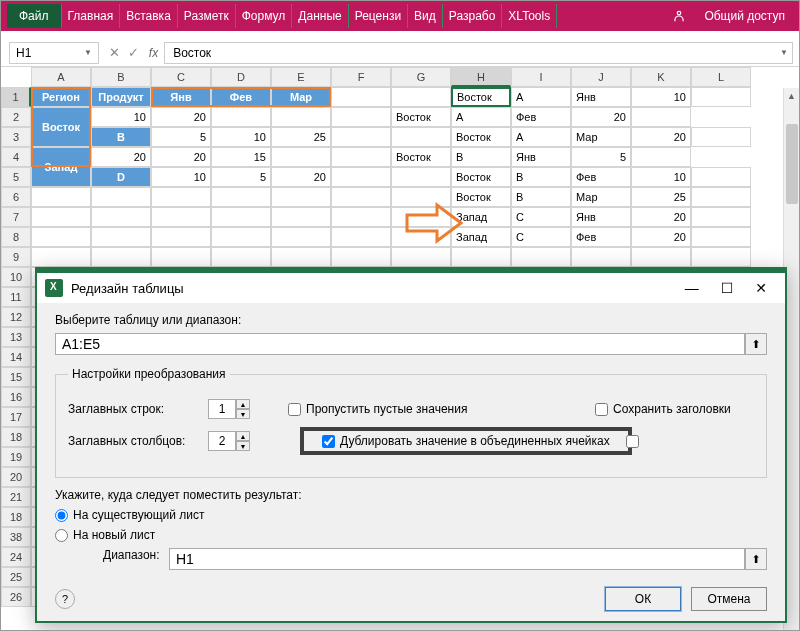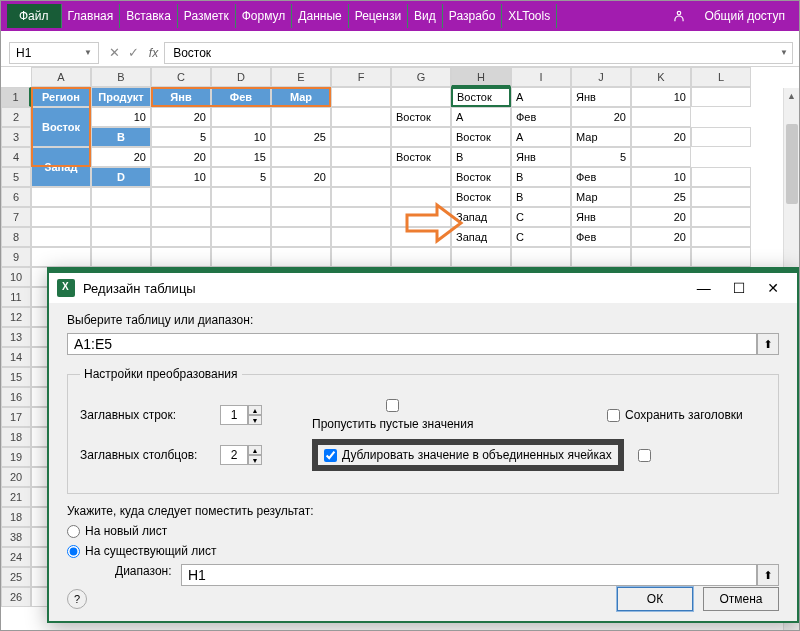--- a/index.html
+++ b/index.html
@@ -1,17 +1,17 @@
 <!DOCTYPE html>
 <html><head>
 <meta charset="utf-8">
 <style>
 * { box-sizing: border-box; margin: 0; padding: 0; font-family: 'Segoe UI', Arial, sans-serif; }
 body { width: 800px; height: 631px; background: #fff; overflow: hidden; position: relative; border: 1px solid #999; }
-.ribbon { background: #a21caf; height: 30px; display: flex; align-items: center; padding: 0 6px; color: #fff; font-size: 12px; }
+.ribbon { background: #be185d; height: 30px; display: flex; align-items: center; padding: 0 6px; color: #fff; font-size: 12px; }
 .ribbon-tab { padding: 5px 6px; cursor: pointer; border-right: 1px solid #3a8a5f; }
 .ribbon-tab.file { background: #185c37; padding: 5px 12px; font-weight: 500; }
 .share { margin-left: auto; display: flex; align-items: center; gap: 18px; padding: 5px 8px; }
 .share svg { width: 14px; height: 14px; }
 .namebox-row { height: 28px; display: flex; align-items: center; border-bottom: 1px solid #d4d4d4; background: #fff; margin-top: 8px; }
 .namebox { width: 90px; height: 22px; border: 1px solid #ccc; margin-left: 8px; display: flex; align-items: center; padding: 0 6px; font-size: 12px; position: relative; }
 .namebox .dd { margin-left: auto; font-size: 8px; color: #666; }
 .fx-btns { display: flex; gap: 8px; margin: 0 10px; color: #888; font-size: 13px; }
 .fx-label { font-style: italic; color: #666; font-size: 12px; margin-right: 6px; }
 .formula-bar { flex: 1; height: 22px; border: 1px solid #ccc; margin-right: 6px; display: flex; align-items: center; padding: 0 8px; font-size: 12px; position: relative; }
@@ -27,21 +27,21 @@
 .cell { width: 60px; height: 20px; border: 1px solid #d4d4d4; font-size: 11px; display: flex; align-items: center; padding: 0 4px; background: #fff; }
 .cell.r { justify-content: flex-end; }
 .cell.hdr { background: #5B9BD5; color: #fff; font-weight: 600; justify-content: center; }
 .cell.merged { height: 40px; }
 .orange-box { position: absolute; border: 2px solid #ED7D31; pointer-events: none; }
 .sel-cell { border: 2px solid #217346 !important; }
 .arrow { position: absolute; left: 404px; top: 134px; }
 .scrollbar { width: 16px; background: #f0f0f0; border-left: 1px solid #ddd; position: absolute; right: 0; top: 87px; bottom: 0; }
 .scrollbar .thumb { width: 12px; background: #c8c8c8; margin: 20px 2px; height: 80px; border-radius: 2px; }
 .scroll-arr { height: 16px; display: flex; align-items: center; justify-content: center; font-size: 9px; color: #666; }
-.dialog { position: absolute; left: 46px; top: 266px; width: 752px; height: 356px; background: #f0f0f0; border: 2px solid #217346; border-top: 6px solid #217346; box-shadow: 0 5px 20px rgba(0,0,0,0.3); }
+.dialog { position: absolute; left: 34px; top: 266px; width: 752px; height: 356px; background: #f0f0f0; border: 2px solid #217346; border-top: 6px solid #217346; box-shadow: 0 5px 20px rgba(0,0,0,0.3); }
 .dlg-title { height: 30px; display: flex; align-items: center; padding: 0 8px; font-size: 13px; background: #fff; }
 .dlg-title .icon { width: 18px; height: 18px; background: #217346; margin-right: 8px; border-radius: 2px; position: relative; }
 .dlg-title .icon::before { content: 'X'; color: #fff; font-size: 10px; font-weight: bold; position: absolute; left: 5px; top: 2px; }
 .win-btns { margin-left: auto; display: flex; gap: 22px; font-size: 14px; padding-right: 10px; }
 .win-btn { cursor: pointer; }
 .dlg-body { padding: 10px 18px; font-size: 12px; }
 .dlg-label { margin-bottom: 6px; }
 .range-input { display: flex; }
 .range-input input { flex: 1; height: 22px; border: 1px solid #aaa; padding: 0 6px; font-size: 14px; }
 .range-btn { width: 22px; height: 22px; border: 1px solid #aaa; background: #efefef; display: flex; align-items: center; justify-content: center; font-size: 11px; cursor: pointer; }
@@ -49,21 +49,21 @@
 legend { padding: 0 4px; font-size: 12px; }
 .opt-row { display: flex; align-items: center; margin: 8px 0; gap: 10px; }
 .opt-label { width: 130px; }
 .spinner { display: flex; }
 .spinner input { width: 28px; height: 20px; border: 1px solid #aaa; text-align: center; font-size: 12px; }
 .spin-btns { display: flex; flex-direction: column; }
 .spin-btn { width: 14px; height: 10px; border: 1px solid #aaa; background: #efefef; font-size: 7px; display: flex; align-items: center; justify-content: center; cursor: pointer; }
 .chk { display: flex; align-items: center; gap: 5px; }
 .chk input { width: 13px; height: 13px; }
 .chk-right { position: absolute; left: 558px; }
-.orange-hl { border: 6px solid #404040; padding: 3px 6px; }
+.orange-hl { border: 4px solid #404040; padding: 3px 18px; }
 .dest-label { margin: 8px 0 6px; }
 .radio { display: flex; align-items: center; gap: 5px; margin: 6px 0; }
 .radio input { width: 13px; height: 13px; }
 .dest-range { display: flex; align-items: flex-start; margin-left: 48px; margin-top: 4px; }
 .dest-range .lbl { width: 66px; }
 .dlg-footer { position: absolute; bottom: 10px; left: 18px; right: 18px; display: flex; align-items: center; }
 .help-btn { width: 20px; height: 20px; border: 1px solid #aaa; border-radius: 50%; display: flex; align-items: center; justify-content: center; font-size: 11px; cursor: pointer; }
 .btns { margin-left: auto; display: flex; gap: 10px; align-items: center; }
 .btn { width: 76px; height: 24px; border: 1px solid #888; background: #efefef; font-size: 12px; cursor: pointer; }
 .btn.ok { border: 1px solid #3a7abd; box-shadow: 0 0 0 1px #92b8e0; }
@@ -551,21 +551,21 @@
       <legend>Настройки преобразования</legend>
       <div class="opt-row">
         <span class="opt-label">Заглавных строк:</span>
         <div class="spinner">
           <input value="1" style="">
           <div class="spin-btns">
               <div class="spin-btn">▲</div>
               <div class="spin-btn">▼</div>
             </div>
         </div>
-        <label class="chk" style="margin-left:40px;flex-direction:column;">
+        <label class="chk" style="margin-left:28px;">
           <input type="checkbox" style="">
             <span>Пропустить пустые значения</span>
         </label>
         <label class="chk chk-right">
           <input type="checkbox" style="">
             <span>Сохранить заголовки</span>
         </label>
       </div>
       <div class="opt-row" style="position:relative;">
         <span class="opt-label">Заглавных столбцов:</span>
@@ -581,26 +581,26 @@
             <span>Дублировать значение в объединенных ячейках</span>
         </label>
         <label class="chk chk-right">
           <input type="checkbox" style="">
         </label>
       </div>
     </fieldset>
 
     <div class="dest-label">Укажите, куда следует поместить результат:</div>
     <label class="radio">
+      <input type="radio" name="dest" checked="" style="">
+        <span>На существующий лист</span>
+    </label>
+    <label class="radio">
       <input type="radio" name="dest" style="">
         <span>На новый лист</span>
-    </label>
-    <label class="radio">
-      <input type="radio" name="dest" checked="" style="">
-        <span>На существующий лист</span>
     </label>
     <div class="dest-range">
       <span class="lbl">Диапазон:</span>
       <div class="range-input" style="flex:1;">
         <input value="H1" style="">
         <div class="range-btn">⬆</div>
       </div>
     </div>
   </div>
   <div class="dlg-footer">

